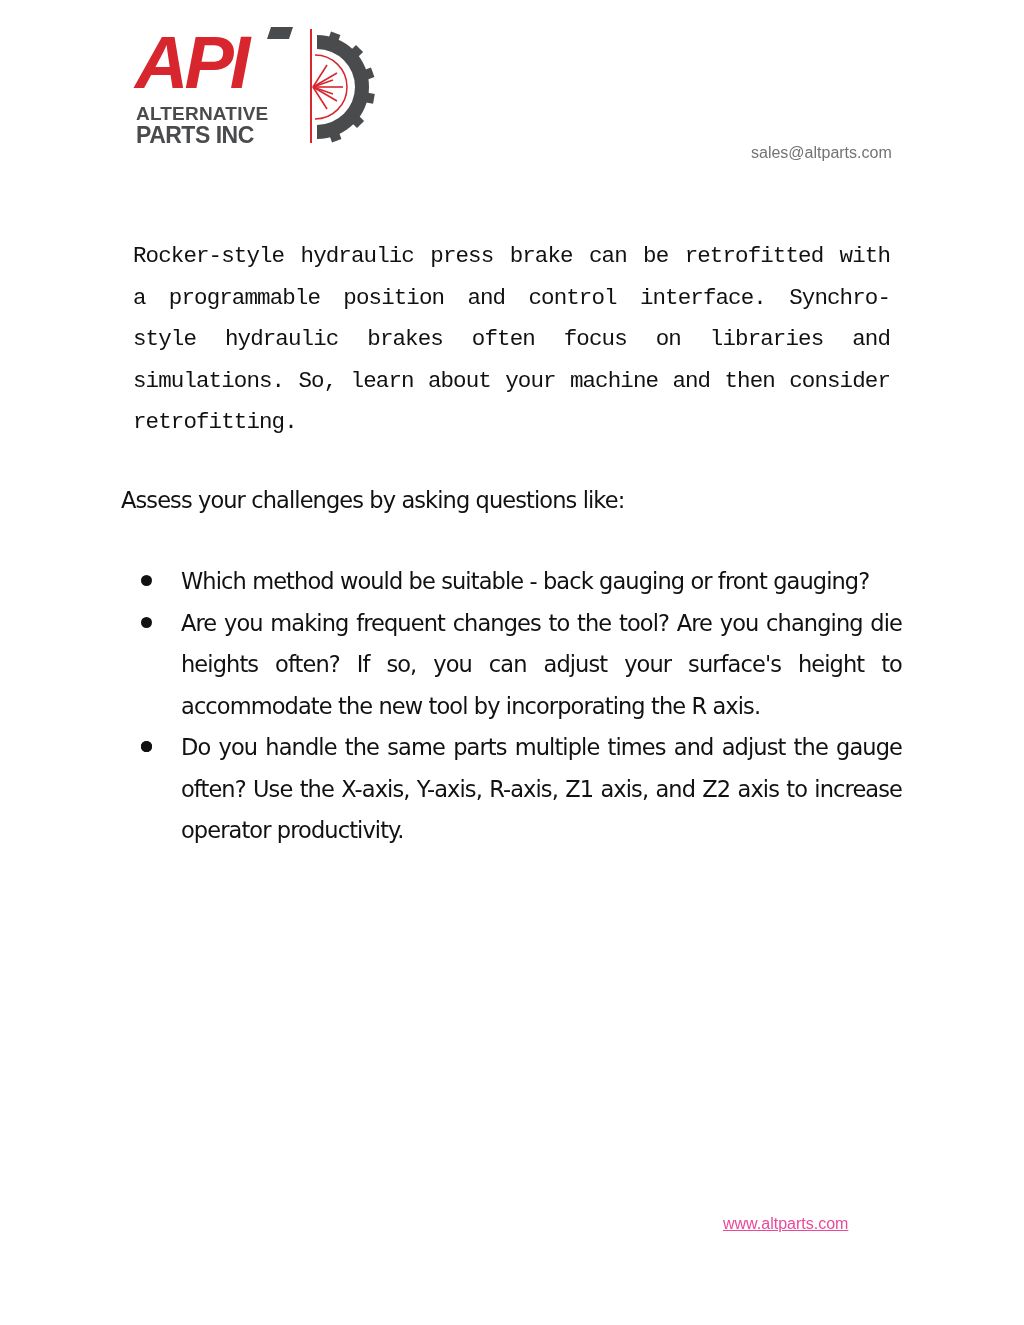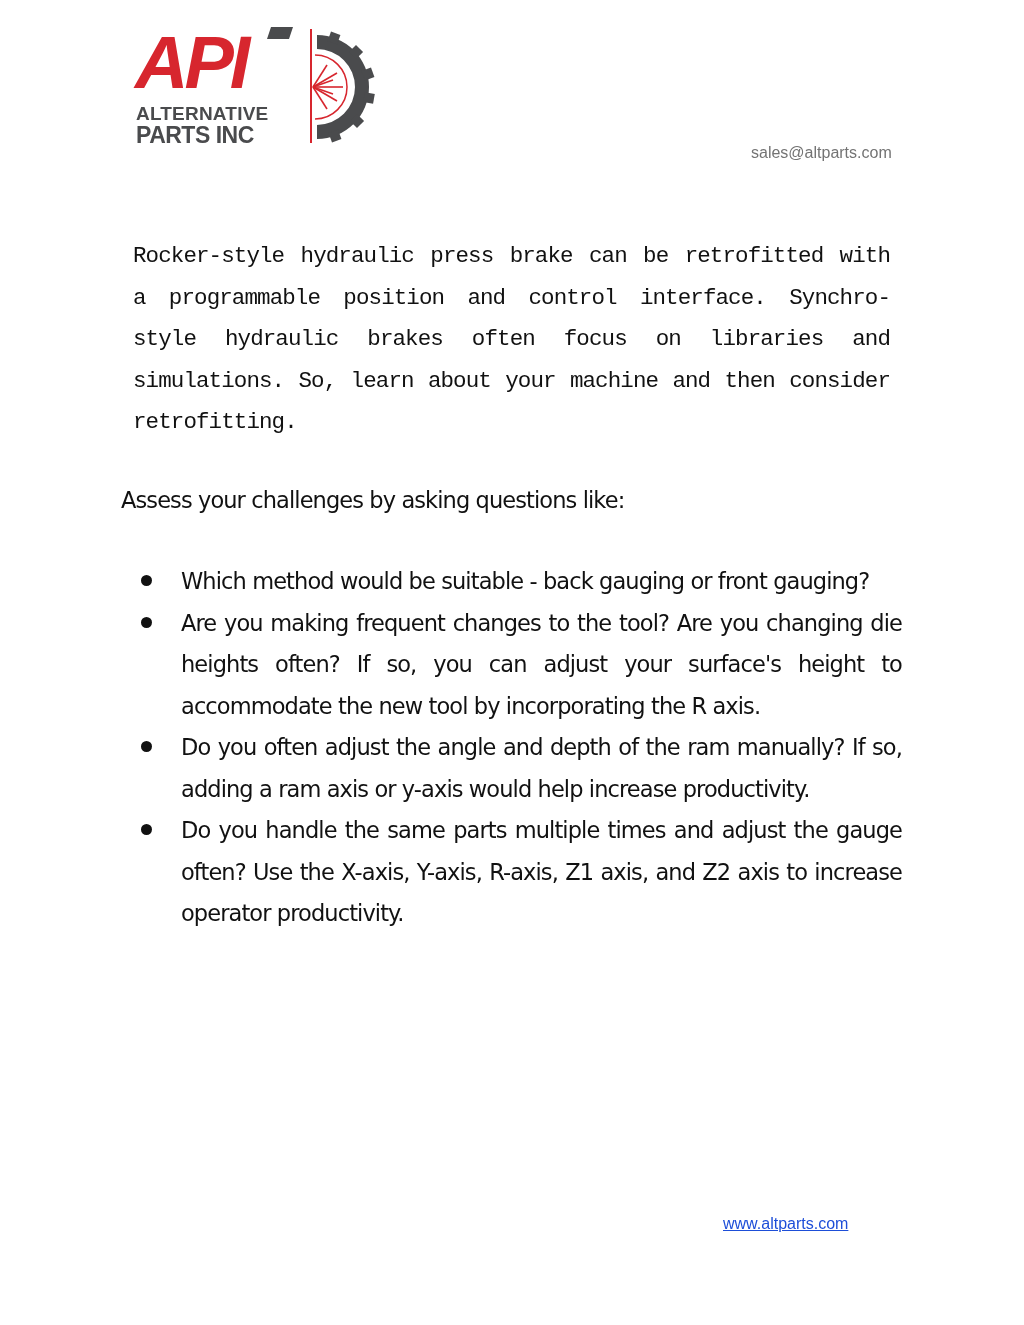--- a/index.html
+++ b/index.html
@@ -1,20 +1,20 @@
 <!DOCTYPE html>
 <html><head>
   <meta charset="utf-8">
   <style>
     html, body { margin: 0; padding: 0; background: #ffffff; }
     body { width: 1024px; height: 1325px; position: relative; overflow: hidden; font-family: "DejaVu Sans", sans-serif; color: #111; }
     .logo { position: absolute; left: 133px; top: 25px; width: 245px; height: 125px; }
     .logo svg { width: 100%; height: 100%; display: block; }
     .email { position: absolute; left: 751px; top: 144px; font-family: "Liberation Sans", sans-serif; font-size: 16px; color: #737373; }
-    .footer-link { position: absolute; left: 723px; top: 1215px; font-family: "Liberation Sans", sans-serif; font-size: 16px; color: #1d4ed8; text-decoration: underline; }
+    .footer-link { position: absolute; left: 723px; top: 1215px; font-family: "Liberation Sans", sans-serif; font-size: 16px; color: #ec4899; text-decoration: underline; }
     .content { position: absolute; left: 121px; top: 224px; width: 781px; font-family: "DejaVu Sans", sans-serif; }
     .para { margin: 12px; font-size: 22.5px; line-height: 41.5px; text-align: justify; letter-spacing: -0.9px; word-spacing: 1px; font-family: Liberation Mono, monospace; }
     .heading { margin: 26px 0 0 30px; font-size: 23px; line-height: 32px; font-weight: bold; letter-spacing: -0.8px; }
     .intro { margin: 36px 0 0 0; font-size: 22.5px; line-height: 41.5px; letter-spacing: -0.9px; }
     ul.bullets { list-style: none; margin: 40px 0 0 0; padding: 0; }
     ul.bullets li { position: relative; padding-left: 60px; font-size: 22.5px; line-height: 41.5px; text-align: justify; letter-spacing: -0.9px; }
     ul.bullets li .dot { position: absolute; left: 20px; top: 14px; width: 11px; height: 11px; background: #111; border-radius: 50%; }
   </style>
 </head>
 <body>
@@ -55,18 +55,18 @@
 </div>
 
 <a class="email">sales@altparts.com</a>
 
 <div class="content">
   <p class="para">Rocker-style hydraulic press brake can be retrofitted with a programmable position and control interface. Synchro-style hydraulic brakes often focus on libraries and simulations. So, learn about your machine and then consider retrofitting.</p>
   <p class="intro">Assess your challenges by asking questions like:</p>
   <ul class="bullets">
     <li><span class="dot"></span><span>Which method would be suitable - back gauging or front gauging?</span></li>
     <li><span class="dot"></span><span>Are you making frequent changes to the tool? Are you changing die heights often? If so, you can adjust your surface's height to accommodate the new tool by incorporating the R axis.</span></li>
-    <li><span class="dot"></span><span>Do you often adjust the angle and depth of the ram manually? If so, adding a ram axis or y-axis would help increase productivity.</span></li>
+    <li><span class="dot"></span></li>
     <li><span class="dot"></span><span>Do you handle the same parts multiple times and adjust the gauge often? Use the X-axis, Y-axis, R-axis, Z1 axis, and Z2 axis to increase operator productivity.</span></li>
   </ul>
 </div>
 
 <a class="footer-link">www.altparts.com</a>
 
 </body></html>

